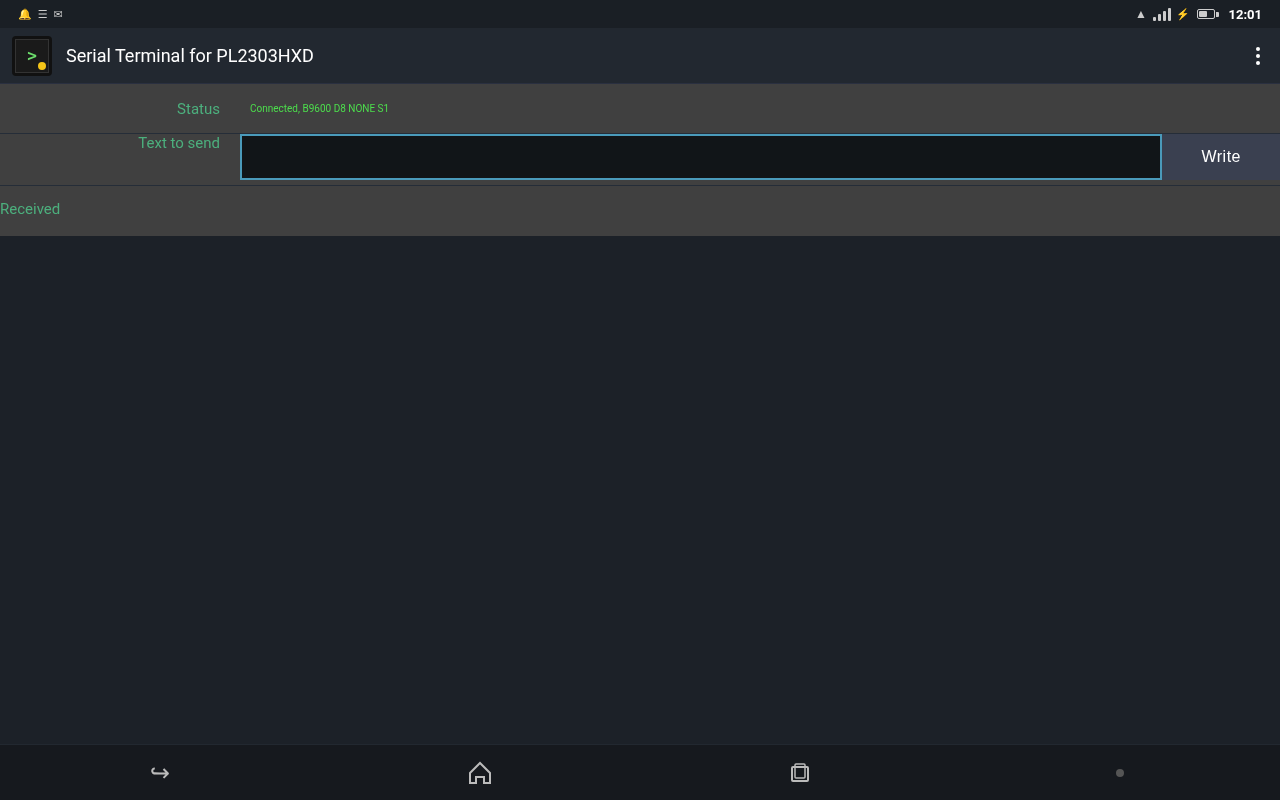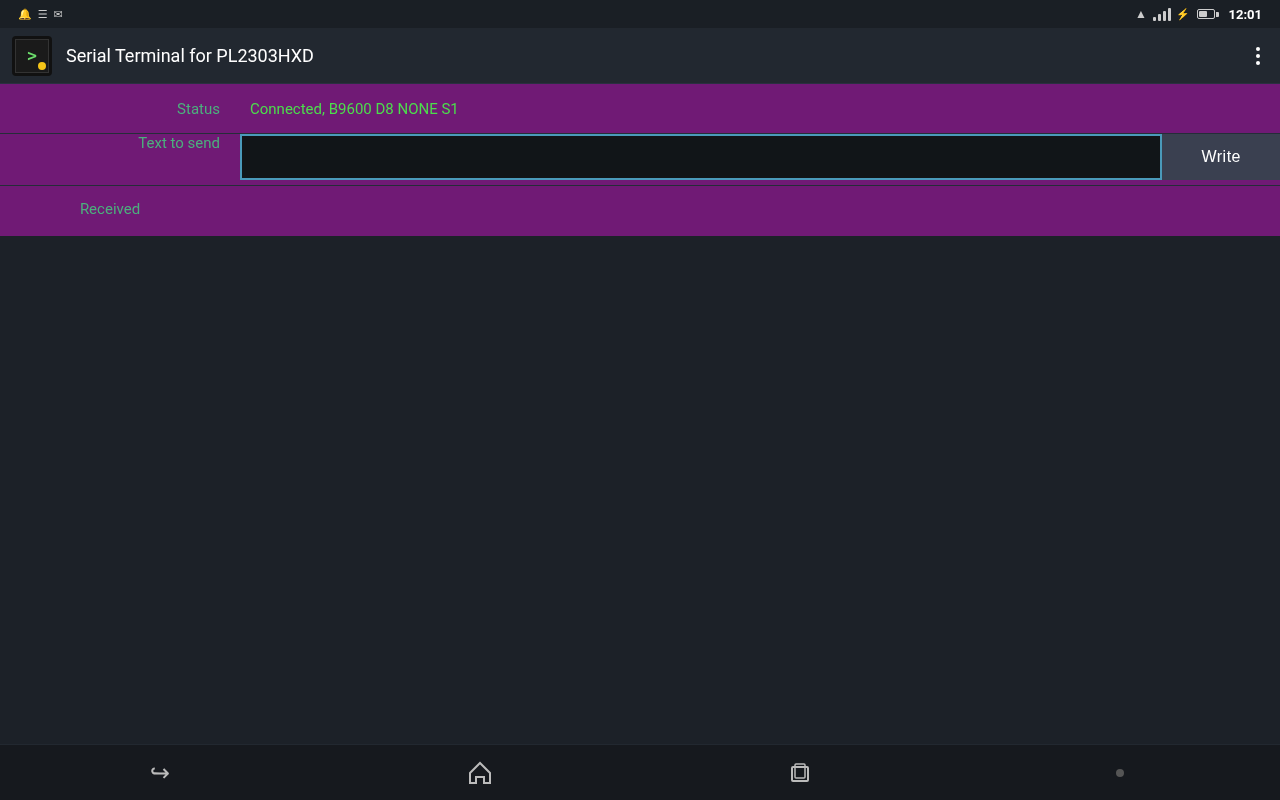--- a/index.html
+++ b/index.html
@@ -95,21 +95,21 @@
       color: #fff;
       font-size: 22px;
       cursor: pointer;
       padding: 8px;
       letter-spacing: 1px;
     }
 
     
     #main-content {
       padding: 0;
-      background: #701a75;
+      background: #404040;
     }
 
     .form-row {
       display: flex;
       align-items: center;
       min-height: 50px;
       border-bottom: 1px solid #252d38;
     }
 
     .form-label {
@@ -118,21 +118,21 @@
       padding-right: 20px;
       color: #4caf7d;
       font-size: 15px;
       font-weight: 400;
       flex-shrink: 0;
     }
 
     .form-value {
       flex: 1;
       color: #4cdd4c;
-      font-size: 15px;
+      font-size: 10px;
       padding: 14px 10px;
     }
 
     
     .text-send-row {
       display: flex;
       min-height: 52px;
       border-bottom: 1px solid #252d38;
     }
 
@@ -172,21 +172,21 @@
 
     
     .received-row {
       display: flex;
       align-items: flex-start;
       min-height: 50px;
     }
 
     .received-label {
       width: 240px;
-      text-align: center;
+      text-align: left;
       padding-right: 20px;
       padding-top: 14px;
       color: #4caf7d;
       font-size: 15px;
       font-weight: 400;
       flex-shrink: 0;
     }
 
     .received-content {
       flex: 1;

